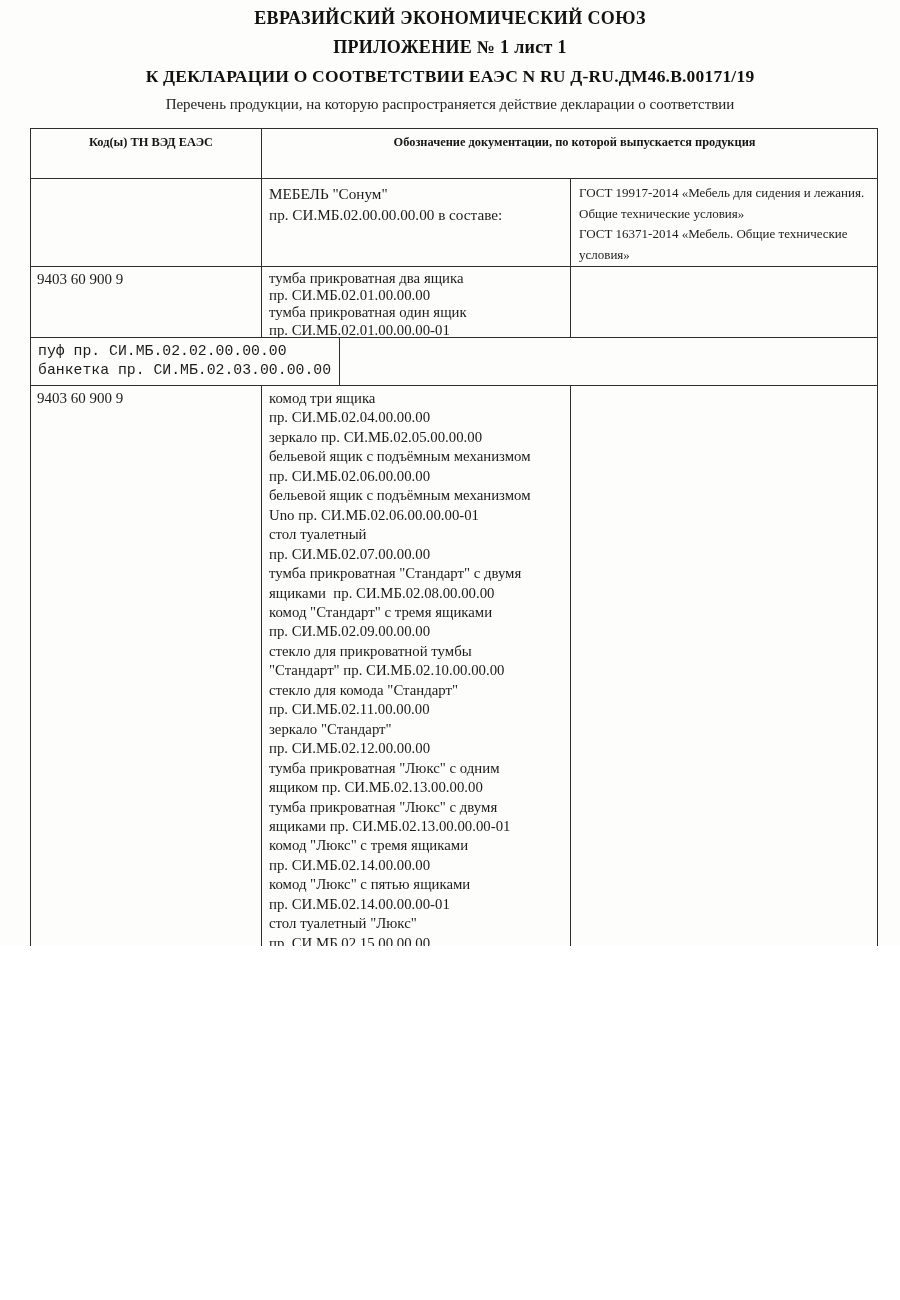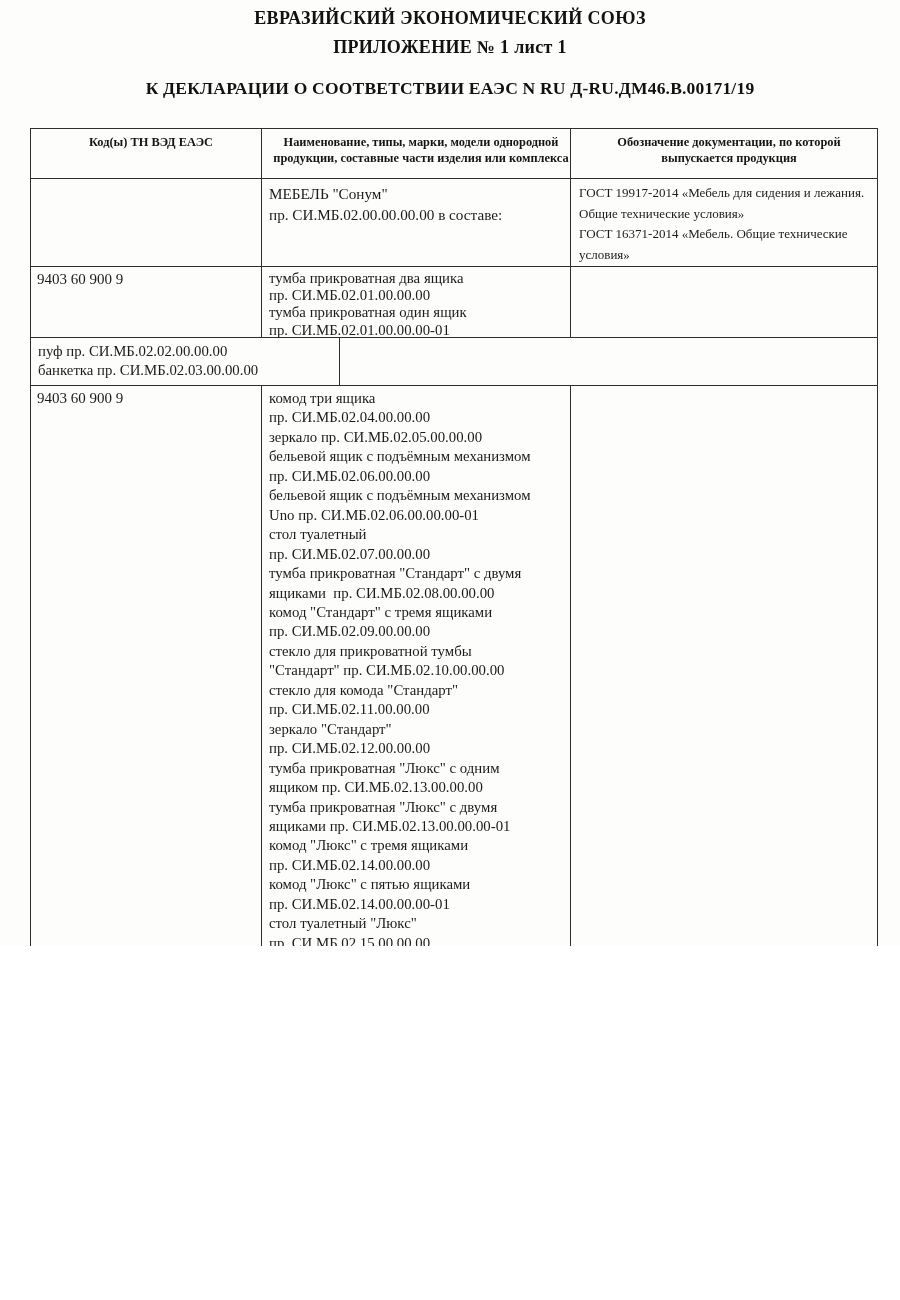--- a/index.html
+++ b/index.html
@@ -5,21 +5,21 @@
   html,body{margin:0;padding:0;background:#ffffff;}
   #page{
     position:relative;width:900px;height:946px;overflow:hidden;
     background:#fdfdfb;color:#1e1e1e;
     font-family:"Liberation Serif","DejaVu Serif",serif;
   }
   
   .hdr{position:absolute;left:0;width:900px;text-align:center;font-weight:bold;color:#111;}
   #h1{top:8px;font-size:18px;letter-spacing:.4px;}
   #h2{top:37px;font-size:18px;letter-spacing:.3px;}
-  #h3{top:78px;font-size:17.5px;letter-spacing:.2px;}
+  #h3{top:66px;font-size:17.5px;letter-spacing:.2px;}
   #subtitle{position:absolute;top:96px;left:0;width:900px;text-align:center;
     font-size:15px;font-weight:normal;color:#222;}
   
   #tbl{position:absolute;left:30px;top:128px;width:848px;height:1060px;
     border:1.6px solid #2e2e2e;display:flex;flex-direction:column;box-sizing:border-box;}
   .trow{display:flex;border-bottom:1.5px solid #2e2e2e;box-sizing:border-box;flex:0 0 auto;}
   .trow:last-child{border-bottom:none;flex:1 1 auto;}
   .c1{width:231px;border-right:1.5px solid #2e2e2e;box-sizing:border-box;}
   .c2{width:309px;border-right:1.5px solid #2e2e2e;box-sizing:border-box;}
   .c3{flex:1;box-sizing:border-box;}
@@ -27,21 +27,21 @@
     padding:6px 0 2px 10px;color:#151515;}
   .cell{white-space:pre;font-size:14.8px;color:#1b1b1b;overflow:hidden;}
   #row-head{height:50px;}
   #row-0{height:88px;}
   #row-1{height:71px;}
   #row-2{height:48px;}
   .code{padding:4px 1px 0 6px;font-size:15px;}
   #row-0 .c2{padding:5px 4px 0 7px;line-height:20.5px;font-size:15.2px;}
   #row-0 .c3{padding:4px 4px 0 8px;line-height:20.6px;white-space:pre-line;font-size:13px;}
   #row-1 .c2{padding:3px 18px 0 7px;line-height:17.2px;}
-  #row-2 .c2{padding:4px 10px 0 7px;line-height:18.5px;}
+  #row-2 .c2{padding:4px 10px 0 7px;line-height:18.5px;font-family:Liberation Mono, monospace;}
   #row-3 .c2{padding:3px 2px 0 7px;line-height:19.45px;}
   
   #mp{position:absolute;left:24px;top:1206px;font-size:15px;font-weight:bold;color:#232323;}
   #sig-line{position:absolute;left:75px;top:1237px;width:172px;border-top:1.3px dashed #9a9a9a;}
   #sig-caption{position:absolute;left:88px;top:1240px;width:150px;font-size:8px;
     color:#5a5a5a;letter-spacing:1px;}
   #fio-block{position:absolute;left:530px;top:1206px;width:334px;text-align:center;}
   #fio-name{font-size:16px;color:#1c1c1c;}
   #fio-line{margin-top:9px;border-top:1.3px dashed #9a9a9a;width:100%;}
   #fio-caption{margin-top:3px;font-size:8.5px;color:#555;letter-spacing:1.5px;}
@@ -52,25 +52,25 @@
     background:rgba(45,55,130,.75);border-radius:50%;filter:blur(3px);}
 </style>
 </head>
 <body>
 
 <div id="page">
 
   <div class="hdr" id="h1">ЕВРАЗИЙСКИЙ ЭКОНОМИЧЕСКИЙ СОЮЗ</div>
   <div class="hdr" id="h2">ПРИЛОЖЕНИЕ № 1 лист 1</div>
   <div class="hdr" id="h3">К ДЕКЛАРАЦИИ О СООТВЕТСТВИИ ЕАЭС N RU Д-RU.ДМ46.В.00171/19</div>
+  <div id="subtitle">Перечень продукции, на которую распространяется действие декларации о соответствии</div>
 
   <div id="tbl">
     <div class="trow" id="row-head">
       <div class="c1 hcell">Код(ы) ТН ВЭД ЕАЭС</div>
-      <div class="c2 hcell">Наименование, типы, марки, модели однородной продукции, составные части изделия или комплекса</div>
       <div class="c3 hcell">Обозначение документации, по которой выпускается продукция</div>
     </div>
     <div class="trow" id="row-0">
       <div class="c1 cell code"></div>
       <div class="c2 cell">МЕБЕЛЬ "Сонум"
 пр. СИ.МБ.02.00.00.00.00 в составе:</div>
       <div class="c3 cell">ГОСТ 19917-2014 «Мебель для сидения и лежания. Общие технические условия»
 ГОСТ 16371-2014 «Мебель. Общие технические условия»</div>
     </div>
     <div class="trow" id="row-1">

